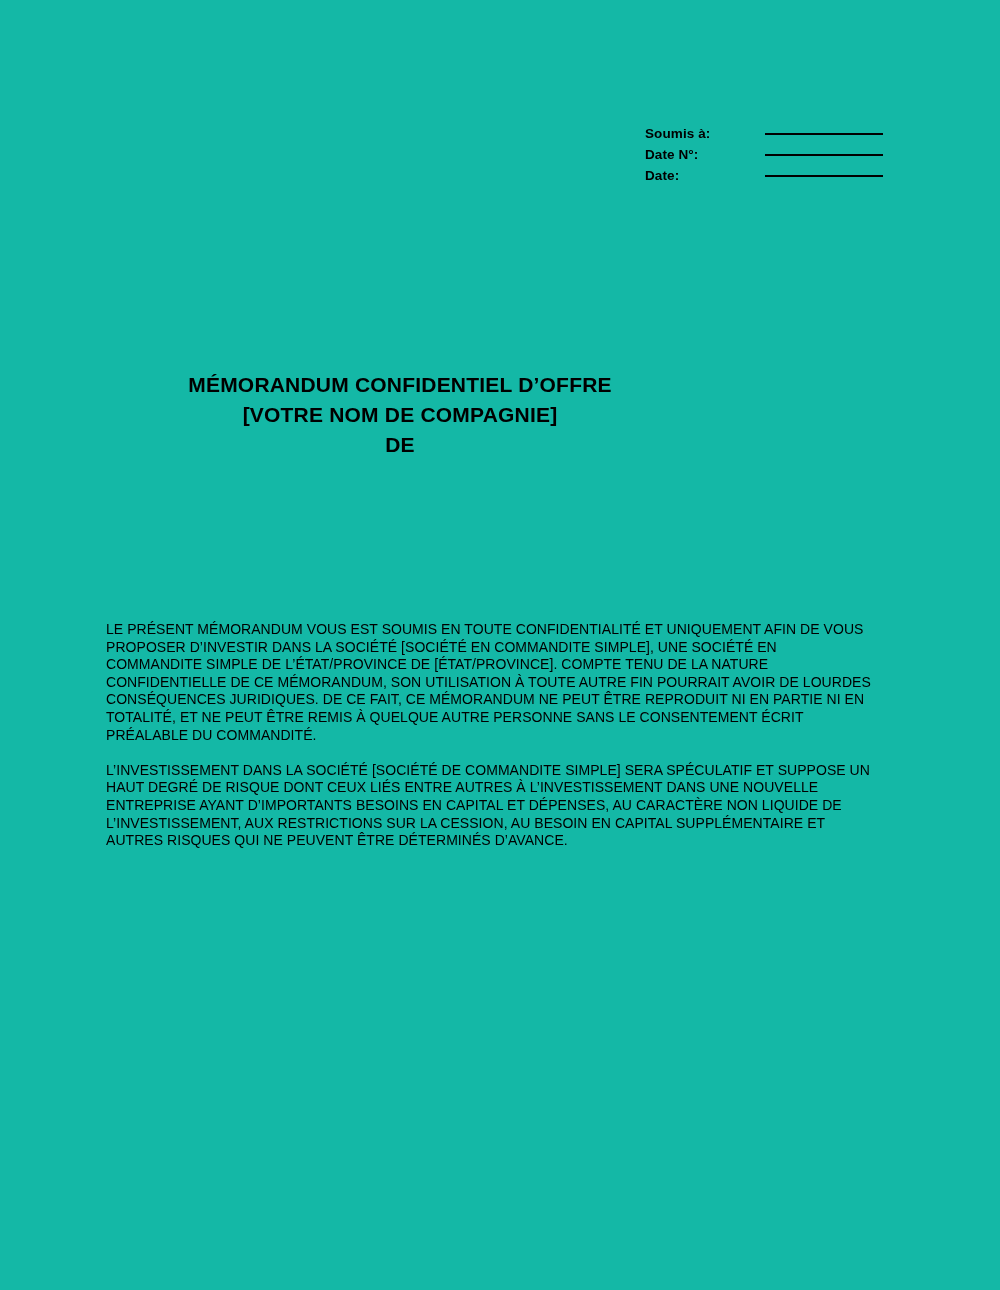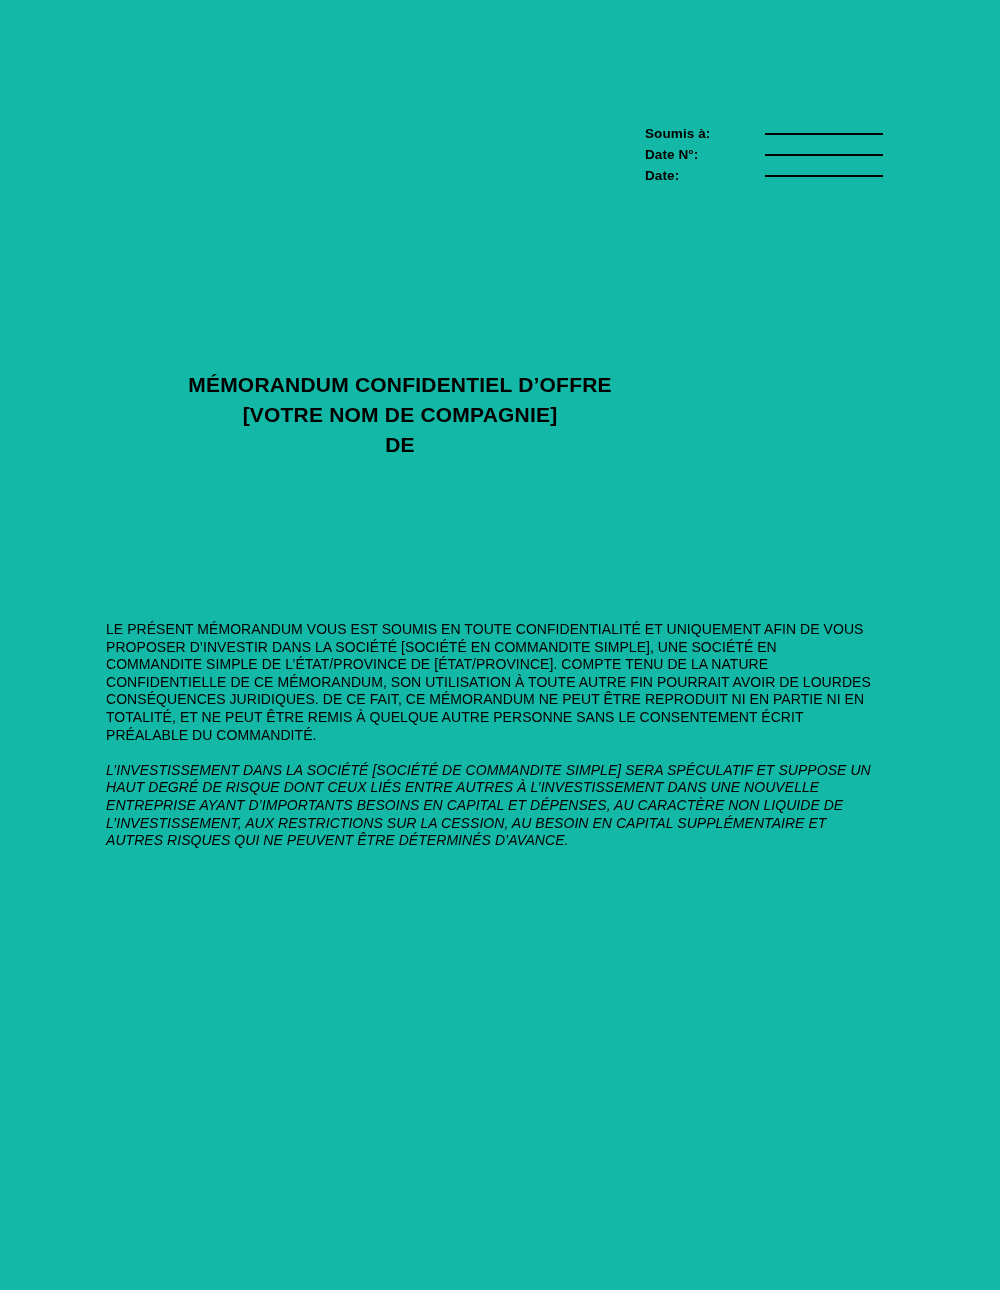--- a/index.html
+++ b/index.html
@@ -71,21 +71,20 @@
   }
   .para {
     font-size: 14px;
     line-height: 17.6px;
     letter-spacing: 0.05px;
     margin: 0;
     text-align: left;
   }
   .para + .para {
     margin-top: 17.6px;
-    font-style: italic;
   }
 </style>
 </head>
 <body>
 
 <div class="page">
 
   <div class="header-block">
 
     <div class="header-row">

